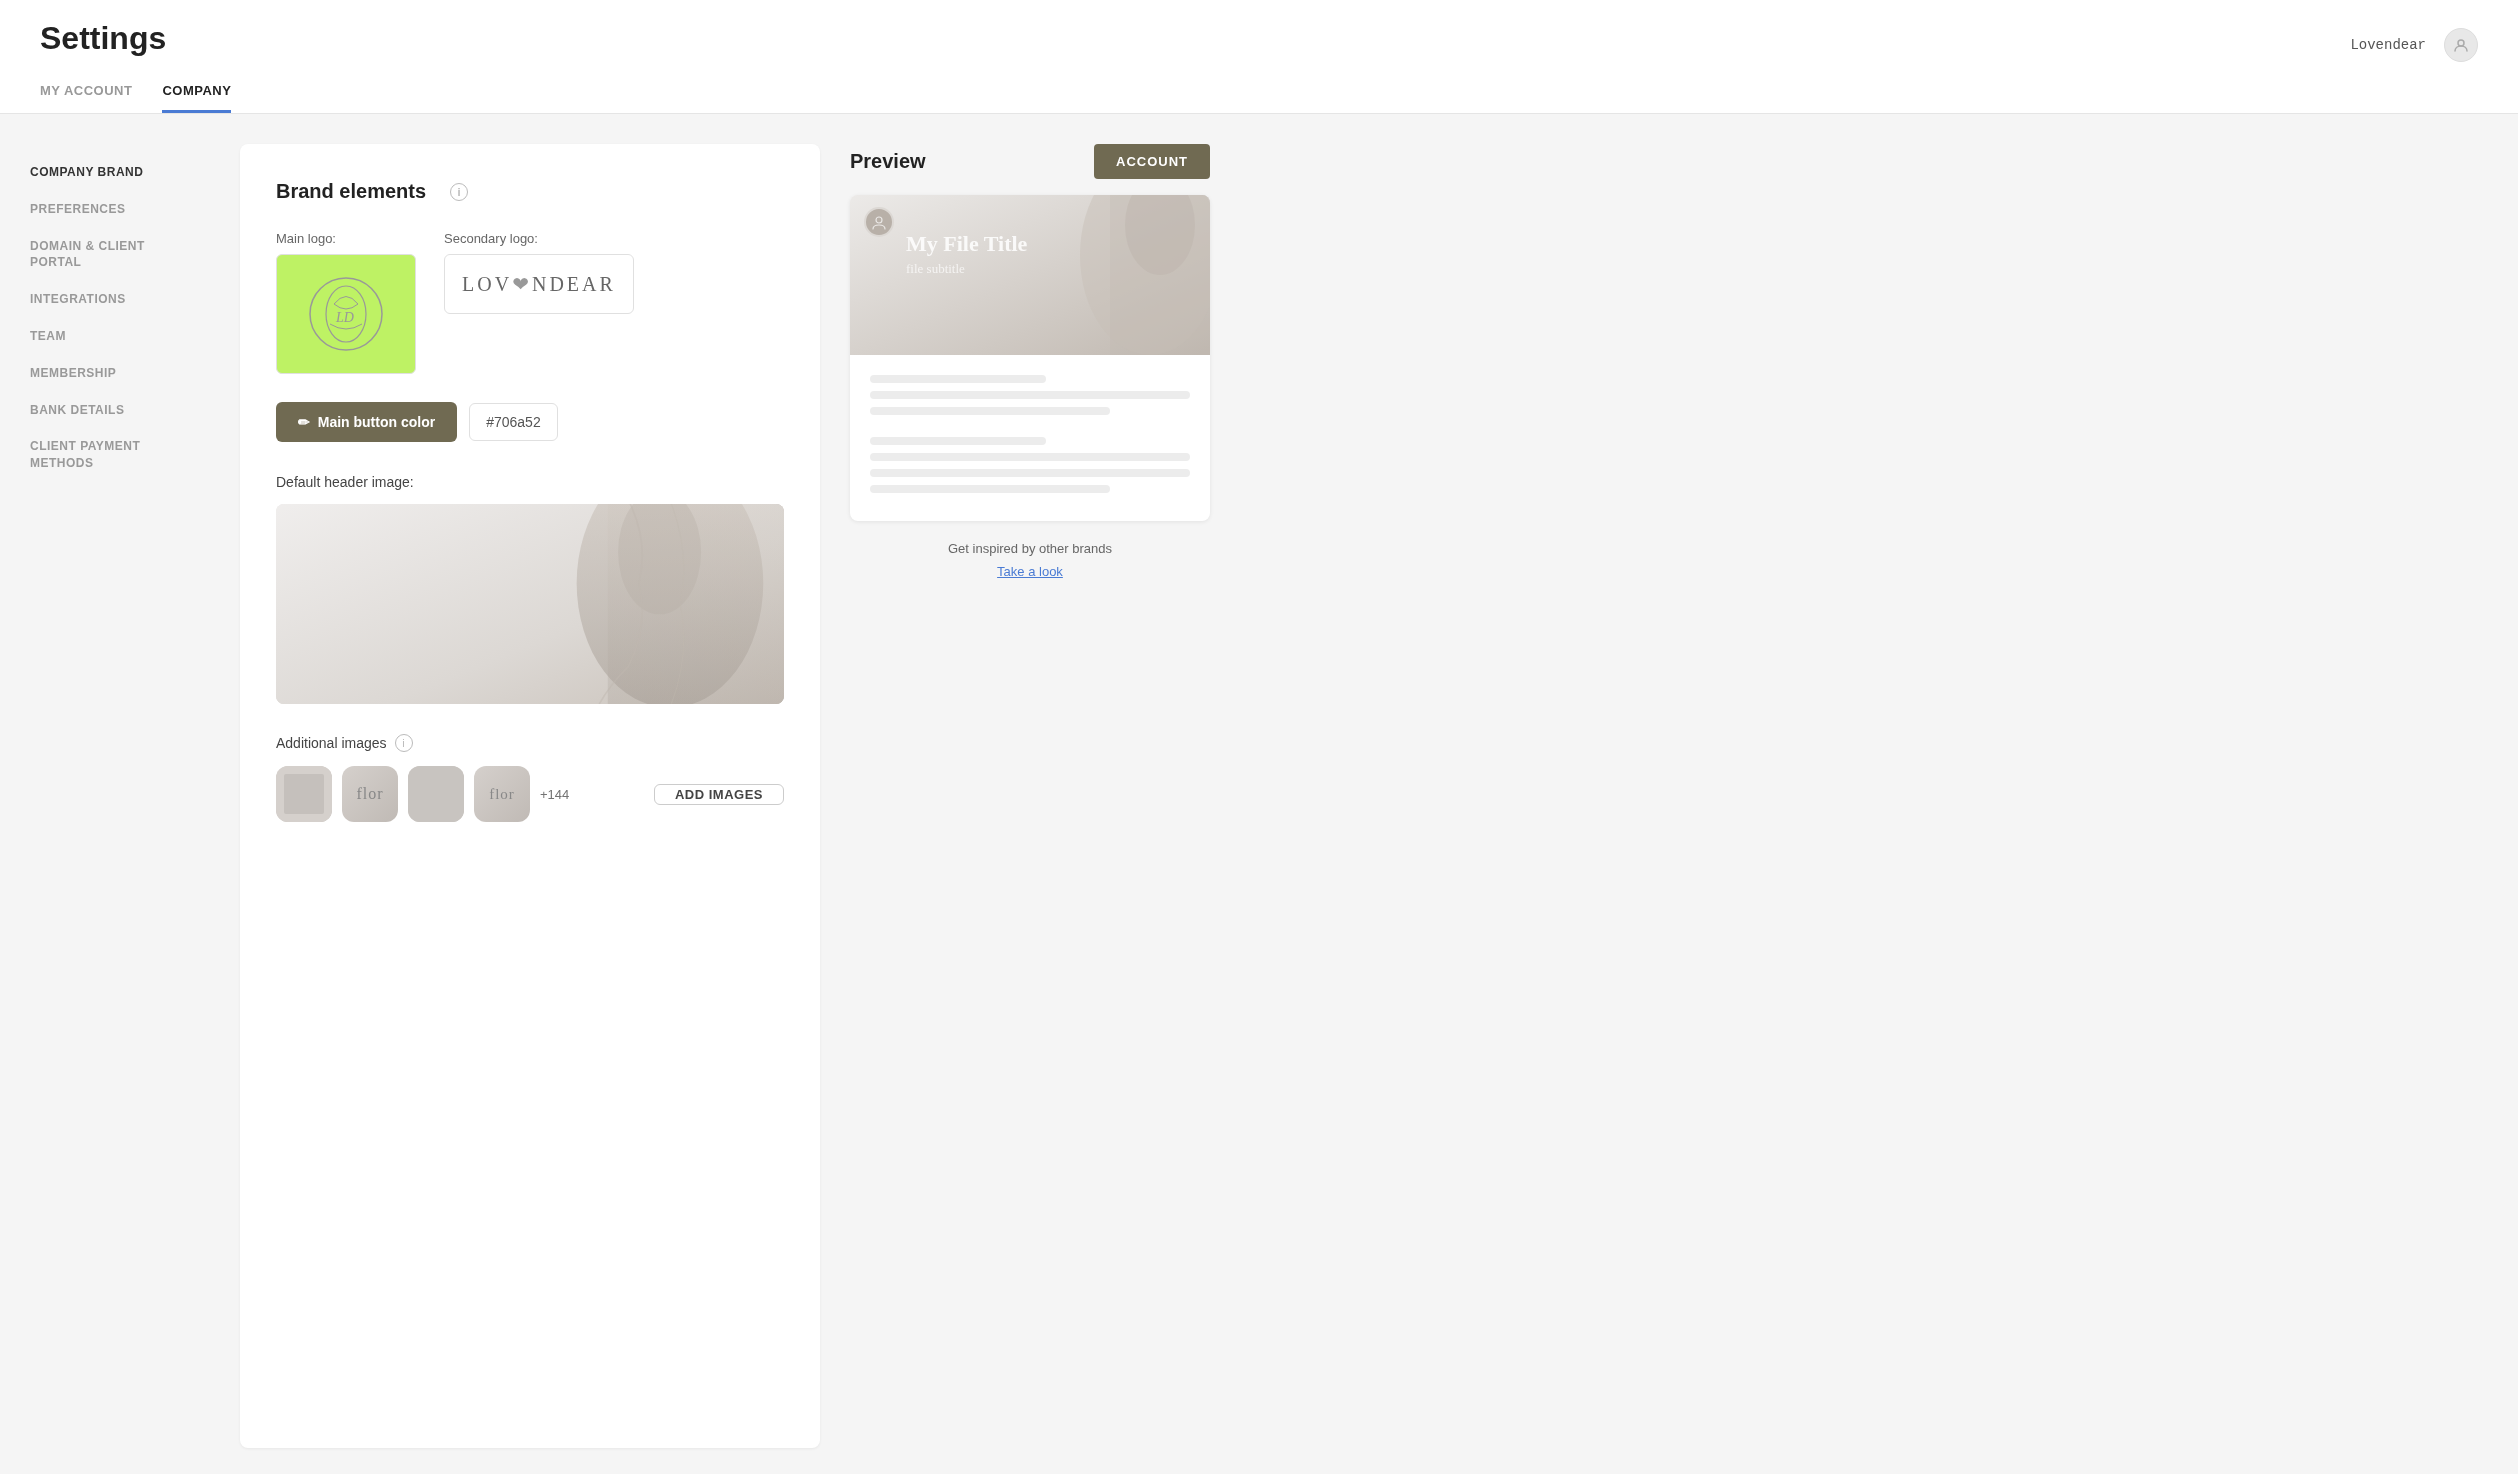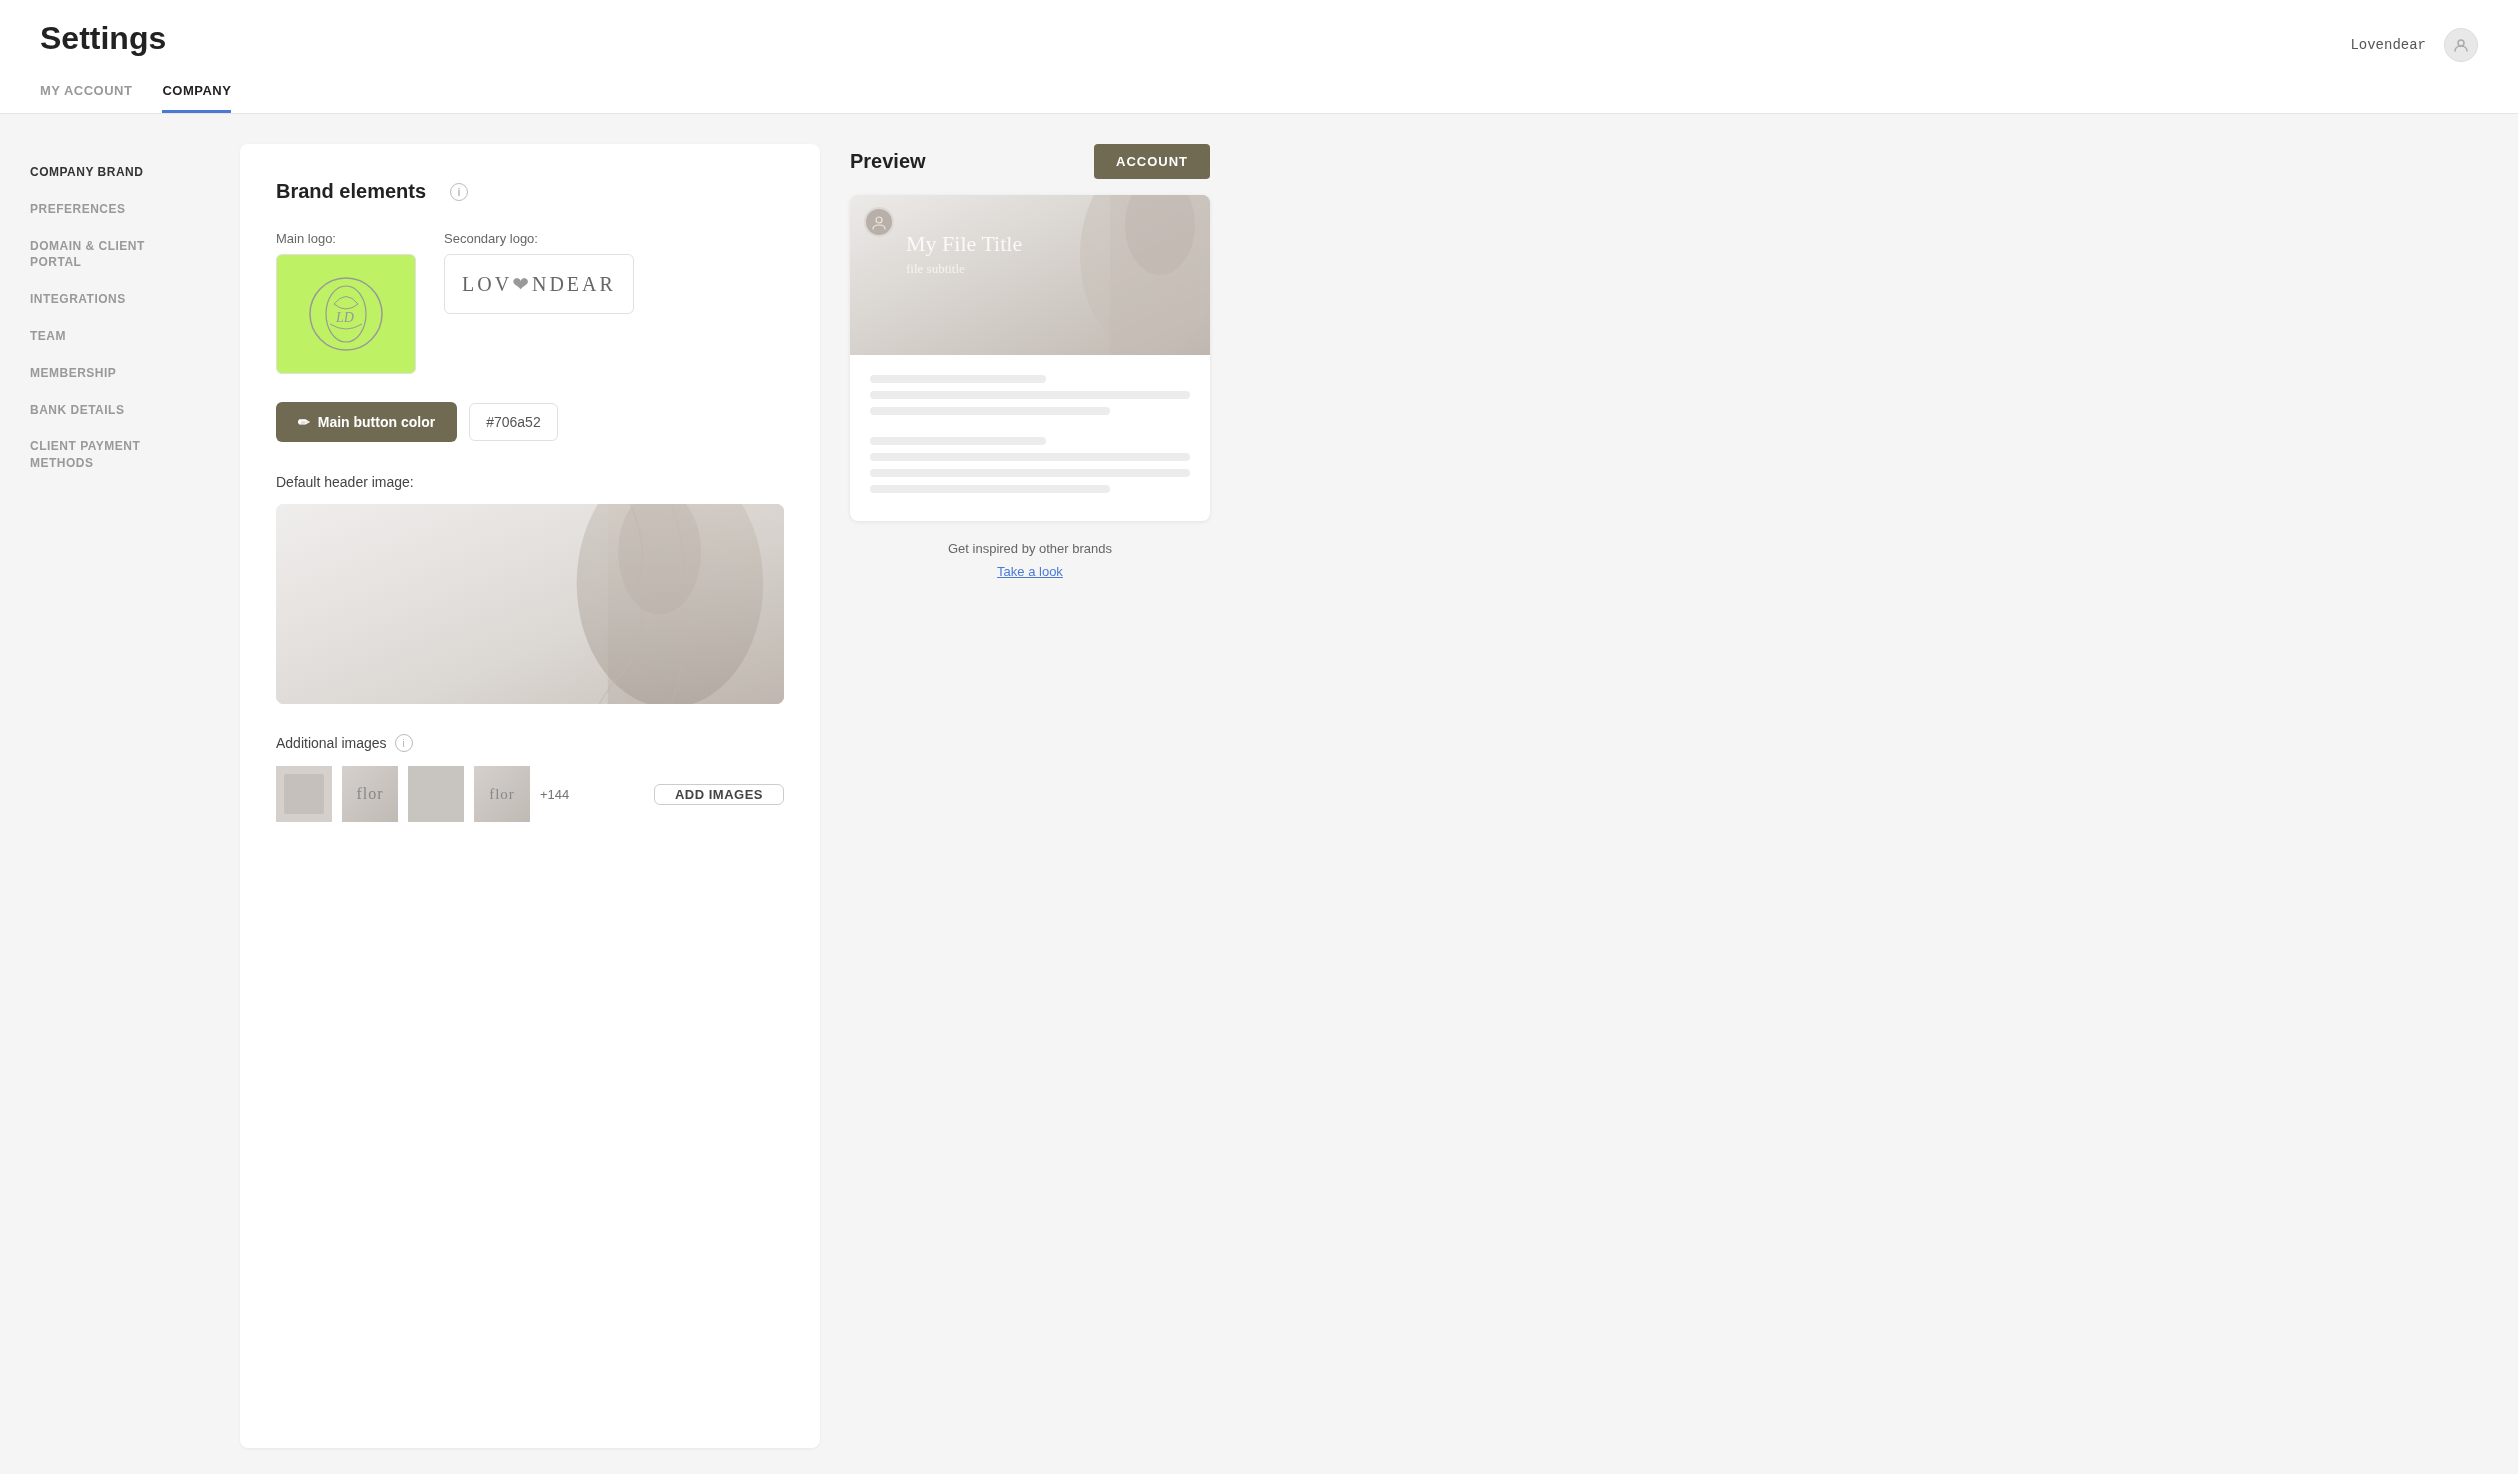--- a/index.html
+++ b/index.html
@@ -37,35 +37,35 @@
     .pencil-icon { font-size: 14px; }
     .color-value { border: 1.5px solid #e0e0e0; border-radius: 6px; padding: 10px 16px; font-size: 14px; color: #555; background: #fff; }
 
     .section-label { font-size: 14px; color: #444; margin-bottom: 14px; }
 
     .header-image-box { width: 100%; height: 200px; border-radius: 8px; overflow: hidden; margin-bottom: 30px; background: #e8e8e8; position: relative; }
     .header-image-placeholder { width: 100%; height: 100%; background: linear-gradient(135deg, #f0eeec 0%, #d8d3ce 40%, #c8bfba 70%, #b8afa8 100%); display: flex; align-items: center; justify-content: center; position: relative; overflow: hidden; }
 
     .additional-label { font-size: 14px; color: #444; margin-bottom: 14px; display: flex; align-items: center; gap: 8px; }
     .additional-images-row { display: flex; align-items: center; gap: 10px; }
-    .thumb { width: 56px; height: 56px; border-radius: 0; background: #4d7c0f; overflow: hidden; position: relative; }
+    .thumb { width: 56px; height: 56px; border-radius: 12px; background: #4d7c0f; overflow: hidden; position: relative; }
     .thumb-placeholder { width: 100%; height: 100%; background: linear-gradient(135deg, #d5d0cc, #c0bab5); display: flex; align-items: center; justify-content: center; }
     .thumb-text { font-size: 14px; font-family: Georgia, serif; color: #888; letter-spacing: 1px; }
     .plus-count { font-size: 13px; color: #737373; font-weight: 400; }
     .add-images-btn { margin-left: auto; border: 1.5px solid #ccc; border-radius: 6px; padding: 2px 20px; font-size: 13px; font-weight: 700; color: #444; background: #fff; cursor: pointer; letter-spacing: 0.5px; }
 
     .preview-panel { width: 360px; flex-shrink: 0; }
     .preview-header { display: flex; justify-content: space-between; align-items: center; margin-bottom: 16px; }
     .preview-title { font-size: 20px; font-weight: 700; color: #222; }
     .preview-btn { background: #706a52; color: #fff; border: none; border-radius: 4px; padding: 10px 22px; font-size: 13px; font-weight: 700; cursor: pointer; letter-spacing: 1px; }
 
     .preview-card { background: #fff; border-radius: 8px; overflow: hidden; box-shadow: 0 1px 4px rgba(0,0,0,0.08); }
     .preview-image-area { height: 160px; position: relative; background: linear-gradient(135deg, #eceae8 0%, #d5d0cc 50%, #c0bab5 100%); overflow: hidden; }
     .preview-avatar { position: absolute; top: 12px; left: 14px; width: 30px; height: 30px; border-radius: 50%; background: #b8b0a8; border: 2px solid rgba(255,255,255,0.5); display: flex; align-items: center; justify-content: center; }
-    .preview-file-title { position: absolute; top: 36px; left: 56px; font-size: 22px; font-weight: 400; color: rgba(255,255,255,0.85); font-family: Georgia, serif; }
+    .preview-file-title { position: absolute; top: 36px; left: 56px; font-size: 22px; font-weight: 700; color: rgba(255,255,255,0.85); font-family: Georgia, serif; }
     .preview-subtitle { position: absolute; top: 66px; left: 56px; font-size: 13px; color: rgba(255,255,255,0.7); font-family: Georgia, serif; }
 
     .preview-content { padding: 20px; }
     .preview-line { height: 8px; background: #ececec; border-radius: 4px; margin-bottom: 8px; }
     .preview-line.short { width: 55%; }
     .preview-line.full { width: 100%; }
     .preview-line.medium { width: 75%; }
     .preview-gap { height: 14px; }
 
     .inspire-section { text-align: center; margin-top: 20px; }

